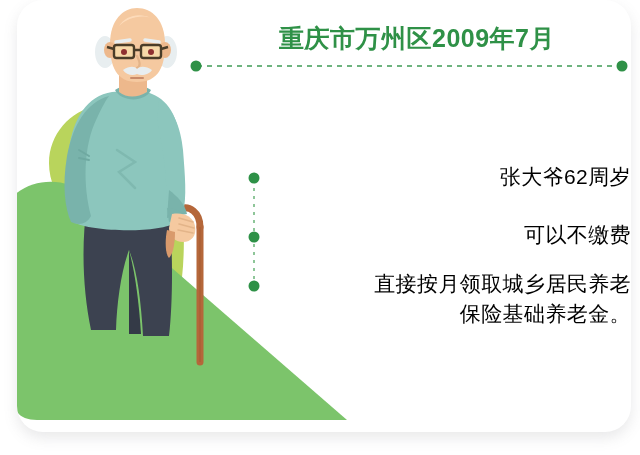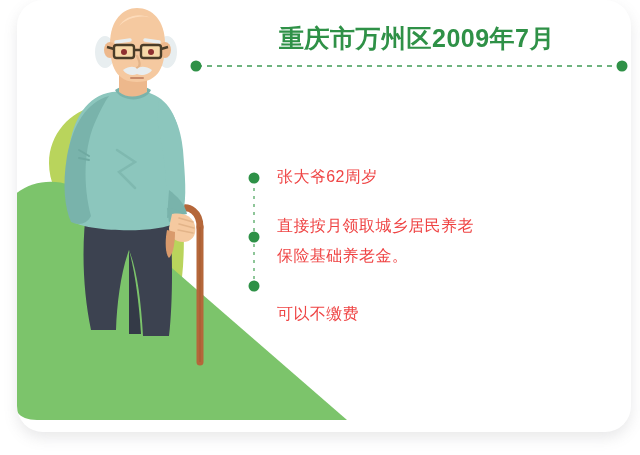--- a/index.html
+++ b/index.html
@@ -92,24 +92,25 @@
     position: absolute;
     left: 0px;
     top: 0px;
     width: 18px;
     height: 140px;
   }
   .bullet-row {
     position: relative;
     display: block;
     padding-left: 32px;
-    color: #ef4444;
-    font-size: 16px;
+    color: #000000;
+    font-size: 21px;
     line-height: 30px;
     letter-spacing: 0.4px;
+    text-align: right;
   }
   .bullet-row.r1 { margin-top: 4px; }
   .bullet-row.r2 { margin-top: 28px; }
   .bullet-row.r3 { margin-top: 19px; }
   .bullet-row p {
     margin: 0;
   }
 </style>
 </head>
 <body>
@@ -224,25 +225,25 @@
         <line x1="9" y1="22" x2="9" y2="126" stroke="#5fae6e" stroke-width="1.4" stroke-dasharray="3 5"></line>
         <circle cx="9" cy="20" r="5.5" fill="#2e9147"></circle>
         <circle cx="9" cy="79" r="5.5" fill="#2e9147"></circle>
         <circle cx="9" cy="128" r="5.5" fill="#2e9147"></circle>
       </svg>
 
       <div class="bullet-row r1">
         <p>张大爷62周岁</p>
       </div>
 
+      <div class="bullet-row r2">
+        <p>可以不缴费</p>
+      </div>
+
       <div class="bullet-row r3">
         <p>直接按月领取城乡居民养老</p>
         <p>保险基础养老金。</p>
       </div>
 
-      <div class="bullet-row r2">
-        <p>可以不缴费</p>
-      </div>
-
     </div>
 
   </div>
 </div>
 
 </body></html>

